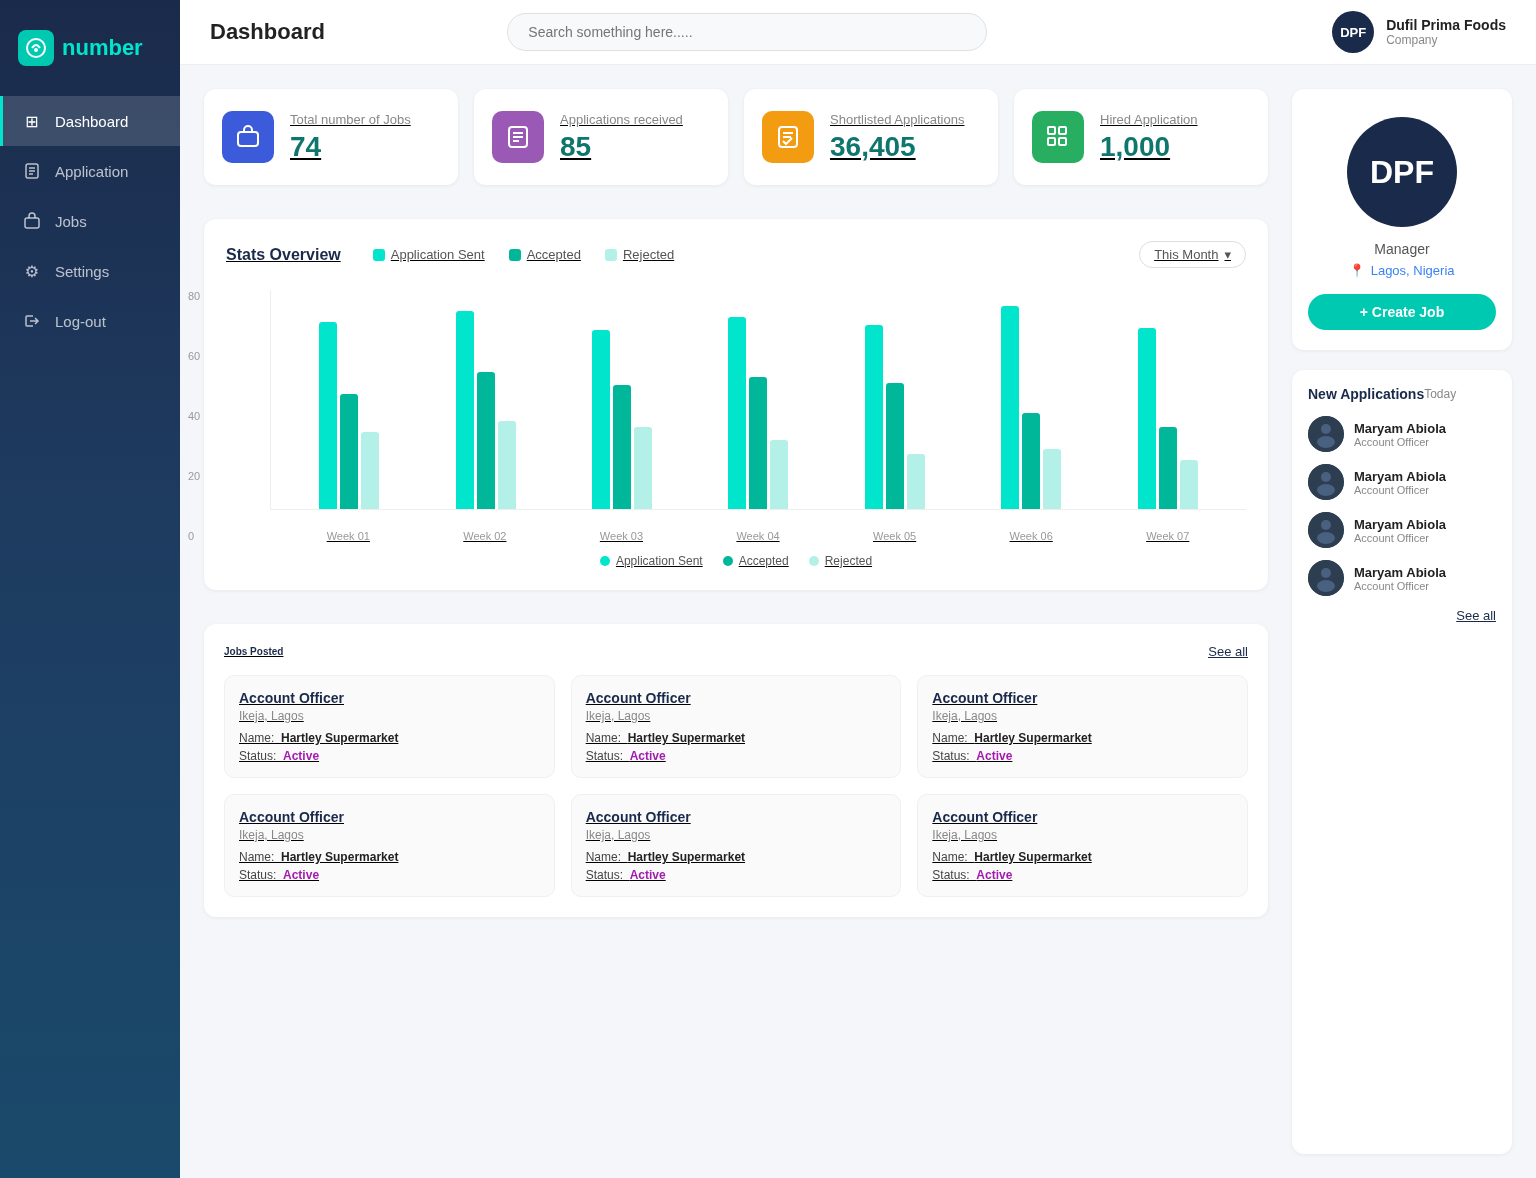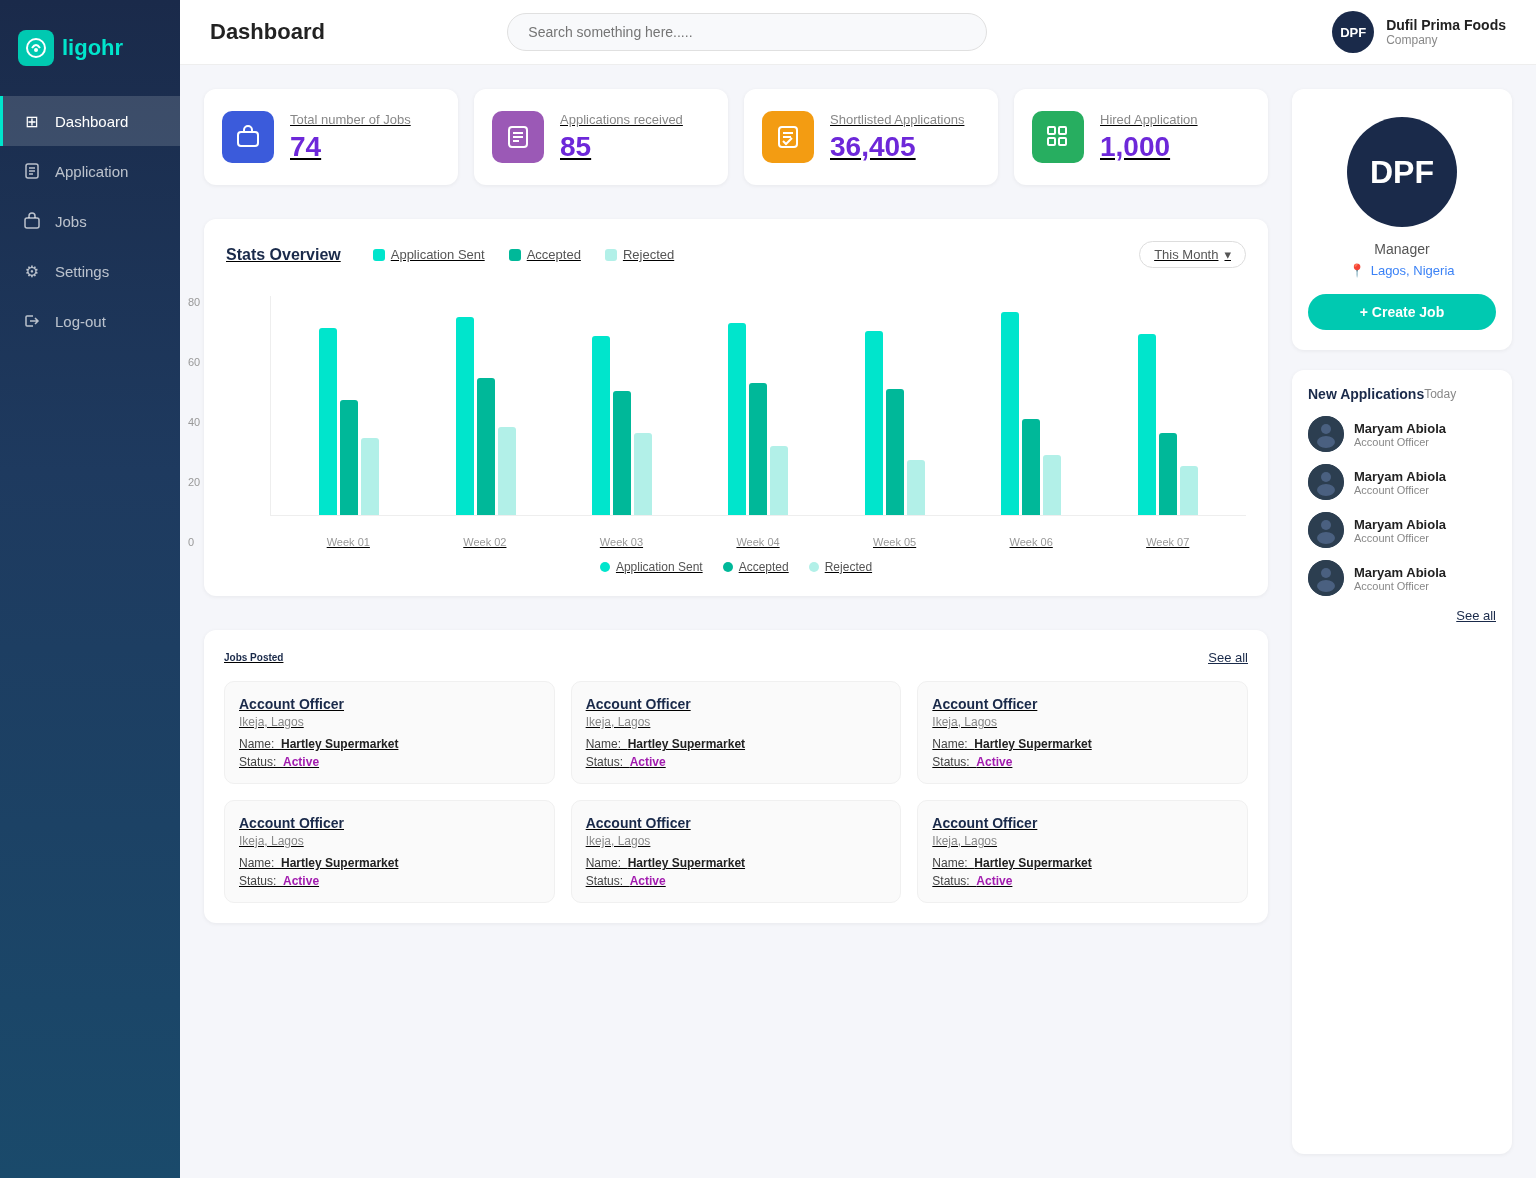--- a/index.html
+++ b/index.html
@@ -113,31 +113,31 @@
       display: flex; align-items: center; justify-content: center;
       font-size: 22px;
       flex-shrink: 0;
     }
     .stat-icon.blue { background: #3b5bdb; color: white; }
     .stat-icon.purple { background: #9b59b6; color: white; }
     .stat-icon.yellow { background: #f39c12; color: white; }
     .stat-icon.green { background: #27ae60; color: white; }
     .stat-info { display: flex; flex-direction: column; }
     .stat-label { font-size: 13px; color: #888; margin-bottom: 4px; }
-    .stat-value { font-size: 28px; font-weight: 700; color: #6d28d9; }
+    .stat-value { font-size: 28px; font-weight: 700; color: #0f766e; }
 
     
     .chart-card {
       background: white;
       border-radius: 12px;
       padding: 22px;
       box-shadow: 0 1px 4px rgba(0,0,0,0.06);
     }
     .chart-header {
-      display: flex; align-items: center; gap: 24px; margin-bottom: 28px; flex-wrap: wrap;
+      display: flex; align-items: center; gap: 24px; margin-bottom: 22px; flex-wrap: wrap;
     }
     .chart-title { font-size: 16px; font-weight: 700; color: #1a2a4a; margin-right: 8px; }
     .chart-legend {
       display: flex; align-items: center; gap: 6px; font-size: 13px; color: #555;
     }
     .legend-dot { width: 12px; height: 12px; border-radius: 3px; display: inline-block; }
     .chart-filter {
       margin-left: auto;
       border: 1px solid #ddd;
       border-radius: 20px;
@@ -299,21 +299,21 @@
 
 <div class="sidebar">
   <div class="sidebar-logo">
     <div class="sidebar-logo-icon">
       <svg width="22" height="22" viewBox="0 0 22 22" fill="none">
         <circle cx="11" cy="11" r="9" stroke="white" stroke-width="2" fill="none"></circle>
         <path d="M7 11 Q11 5 15 11" stroke="white" stroke-width="2" fill="none"></path>
         <circle cx="11" cy="13" r="2" fill="white"></circle>
       </svg>
     </div>
-    <span class="sidebar-logo-text">ligohr</span>
+    <span class="sidebar-logo-text">number</span>
   </div>
   <nav class="sidebar-nav">
     <div class="sidebar-item active">
       <span class="sidebar-item-icon">⊞</span>
       <span>Dashboard</span>
     </div>
     <div class="sidebar-item">
       <span class="sidebar-item-icon">
         <svg width="18" height="18" viewBox="0 0 18 18" fill="none" stroke="currentColor" stroke-width="1.5">
             <rect x="3" y="2" width="12" height="14" rx="2"></rect>

